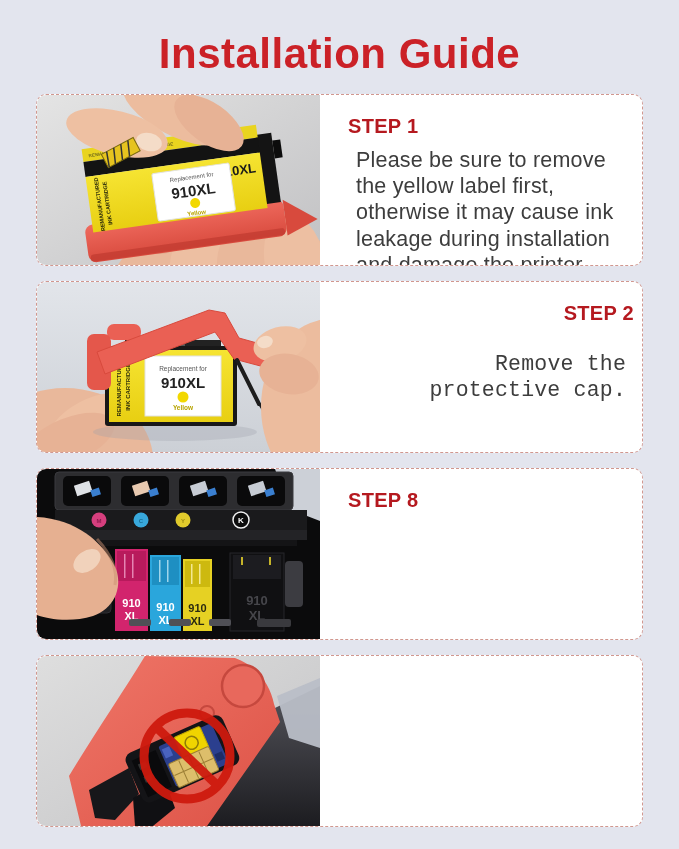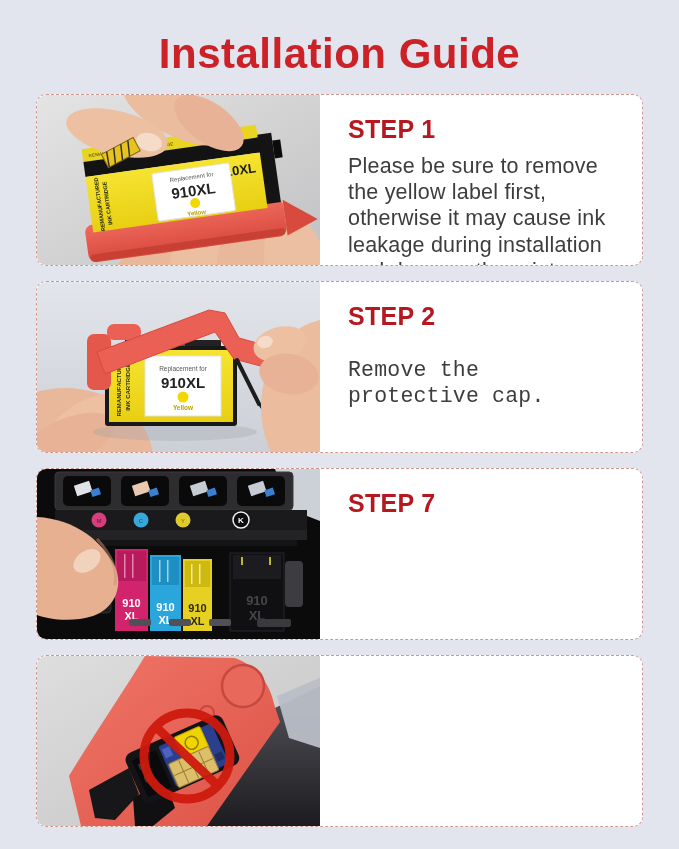--- a/index.html
+++ b/index.html
@@ -33,30 +33,30 @@
     display:block;
   }
   .photo svg{display:block;width:283px;height:170px;}
   .content{
     flex:1;
     padding:20px 8px 0 28px;
     box-sizing:border-box;
   }
   .step-heading{
     margin:0 0 9px 0;
-    font-size:25px;font-weight:bold;
+    font-size:20px;font-weight:bold;
     color:#b5191f;letter-spacing:0.3px;
   }
   .step-body{
-    margin:0;
+    margin:8px;
     font-size:21.5px;line-height:1.22;
     color:#3d3d3d;letter-spacing:0.2px;
     white-space:pre-line;
   }
-  .panel--step2 .content{}
+  .panel--step2 .content{text-align:right;}
   .panel--step2 .step-body{margin-top:26px;font-family:Liberation Mono, monospace;}
   svg text{font-family:"Liberation Sans","DejaVu Sans",sans-serif;}
 </style>
 </head>
 <body>
 
 <div class="page">
 
   <h1 class="page-title">Installation Guide</h1>
 
@@ -285,21 +285,21 @@
           <rect x="220" y="150" width="34" height="8" rx="2" fill="#3a3a3e"></rect>
 
           <g>
             <path d="M0,48 C38,50 66,72 79,100 C86,120 76,140 56,147 C34,154 10,150 0,146 Z" fill="#e6b091"></path>
             <path d="M60,70 C74,85 81,100 78,116" stroke="#c98f72" stroke-width="3" opacity="0.5" fill="none"></path>
             <ellipse cx="50" cy="92" rx="15" ry="10" fill="#f1d2bb" transform="rotate(-35 50 92)"></ellipse>
           </g>
         </svg>
       </div>
       <div class="content">
-        <h2 class="step-heading">STEP 7</h2>
+        <h2 class="step-heading">STEP 8</h2>
       </div>
     </div>
 
     <div class="panel panel--tips">
       <div class="photo">
         <svg viewBox="0 0 283 170">
           <defs>
             <linearGradient id="p4bg" x1="0" y1="0" x2="1" y2="1">
               <stop offset="0" stop-color="#dedede"></stop>
                 <stop offset="1" stop-color="#c3c3c5"></stop>

